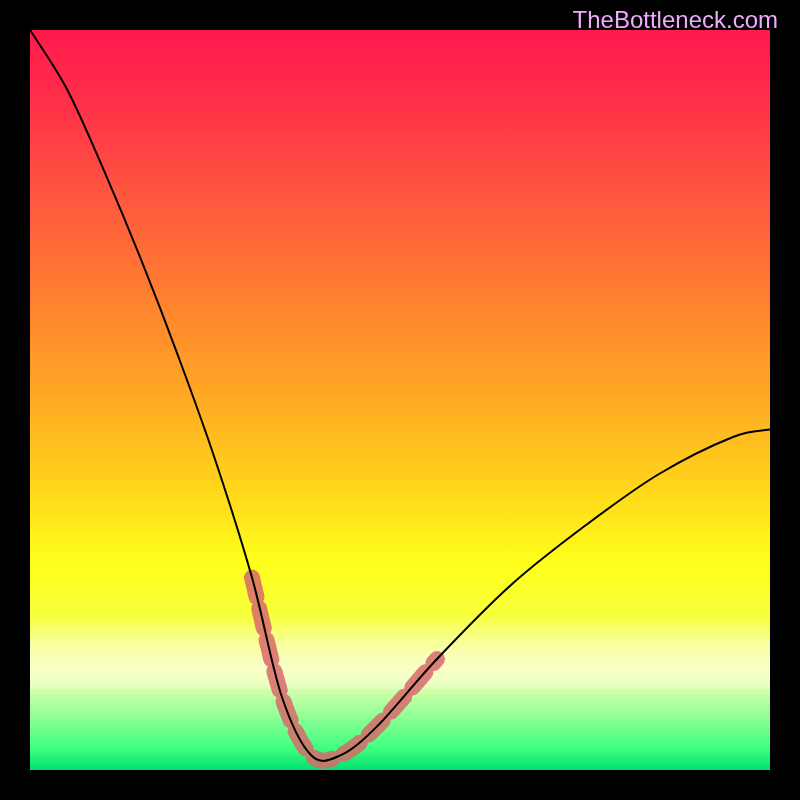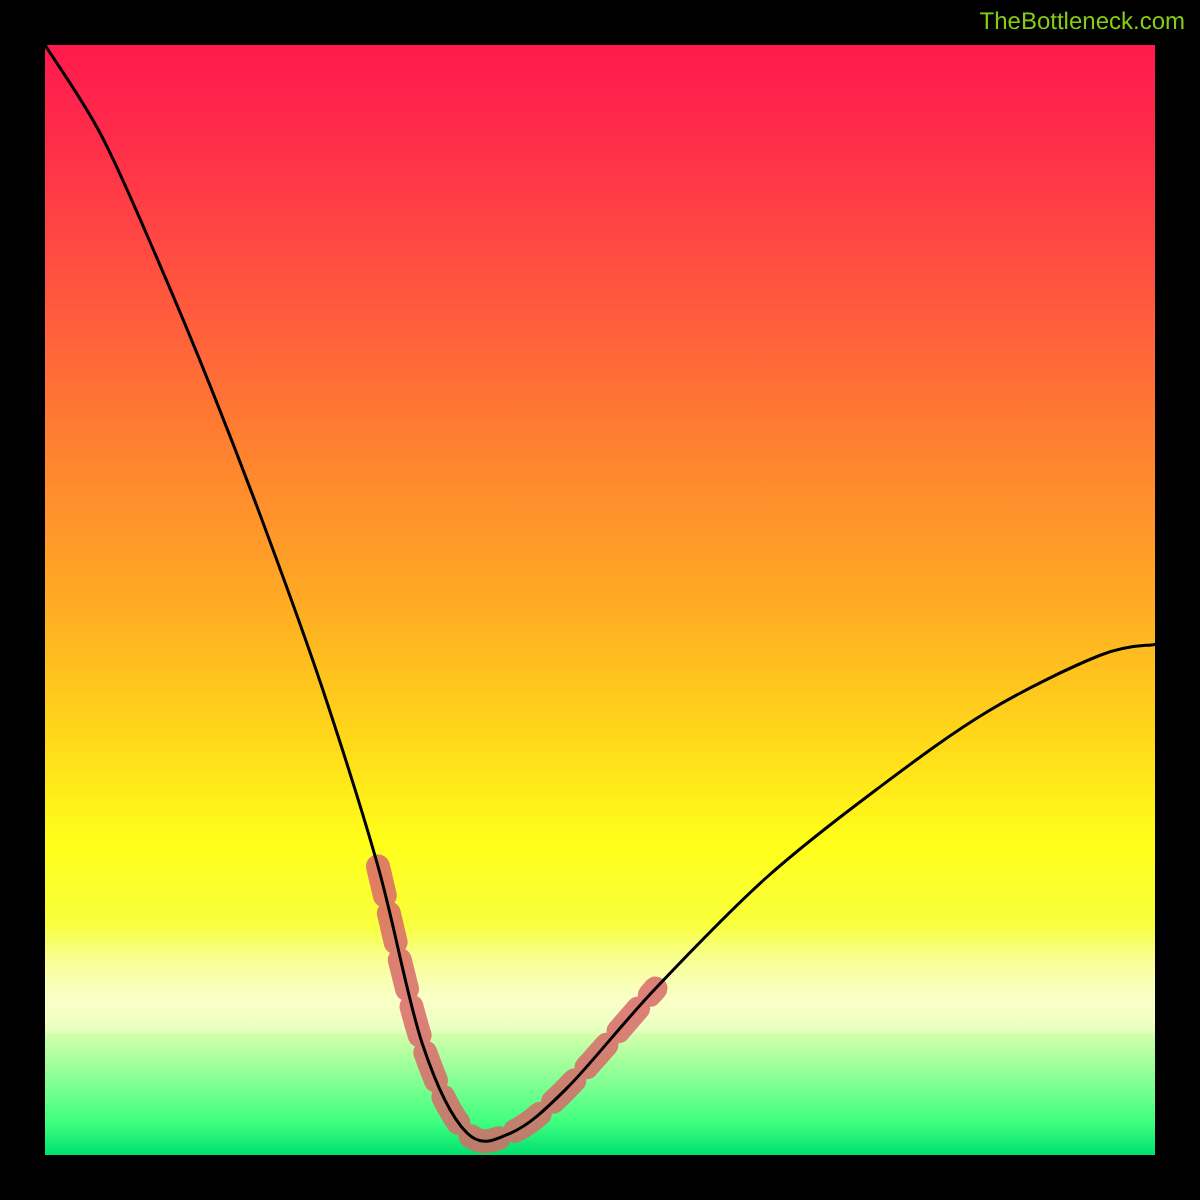--- a/index.html
+++ b/index.html
@@ -73,23 +73,23 @@
     stroke: #d86a6a;
     stroke-width: 16;
     stroke-linecap: round;
     stroke-linejoin: round;
     stroke-dasharray: 20 12;
     opacity: 0.85;
   }
   .watermark {
     position: absolute;
     top: 6px;
-    right: 10px;
-    color: #84cc16;
-    font-size: 16px;
+    right: 22px;
+    color: #f0abfc;
+    font-size: 24px;
     font-weight: 500;
     user-select: none;
   }
 </style>
 </head>
 <body>
 
 <div class="frame">
   <div class="watermark">TheBottleneck.com</div>
 

